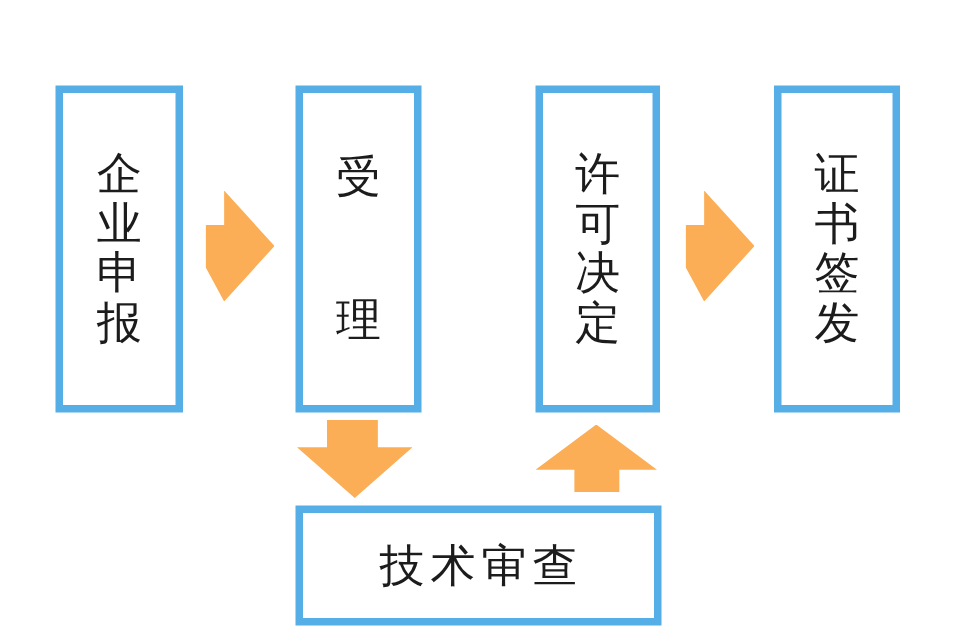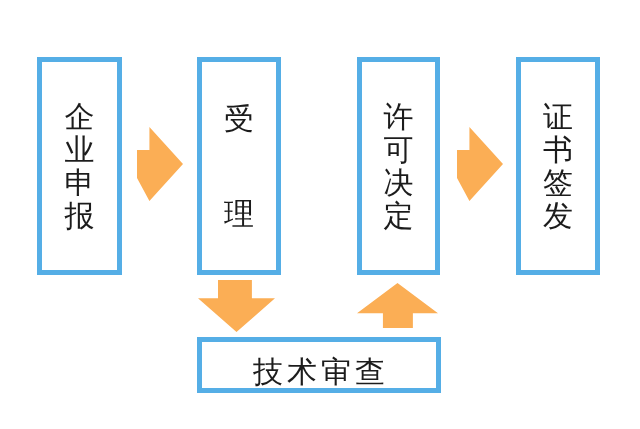--- a/index.html
+++ b/index.html
@@ -33,21 +33,21 @@
     font-size: 30px;
     font-weight: 500;
     line-height: 33px;
   }
   
   .box-declare  { left: 37px;  top: 57px; width: 85px; height: 218px; }
   .box-accept   { left: 197px; top: 57px; width: 84px; height: 218px; }
   .box-decision { left: 357px; top: 57px; width: 83px; height: 218px; }
   .box-issue    { left: 516px; top: 57px; width: 84px; height: 218px; }
   
-  .box-review   { left: 197px; top: 337px; width: 244px; height: 56px; align-items: flex-end; }
+  .box-review   { left: 197px; top: 337px; width: 244px; height: 80px; }
   .box-review .label { letter-spacing: 4px; text-indent: 4px; }
 
   
   .vtext {
     display: flex;
     flex-direction: column;
     align-items: center;
   }
   .vtext.spread { gap: 62px; }
 

